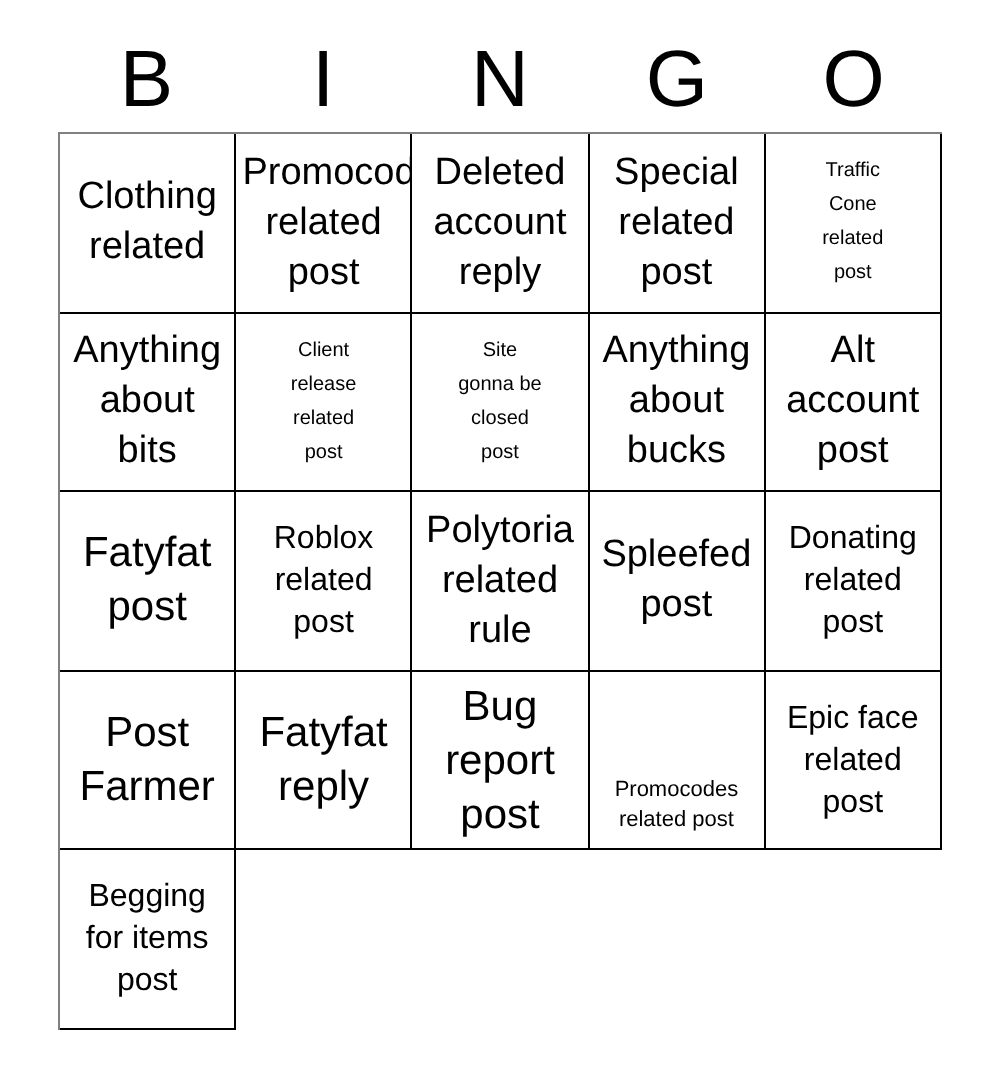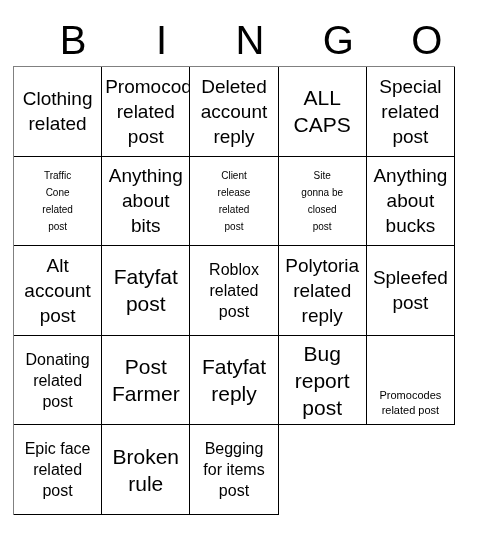--- a/index.html
+++ b/index.html
@@ -38,21 +38,21 @@
     font-weight: 400;
     color: #000000;
     font-family: "Liberation Sans", sans-serif;
     letter-spacing: 0px;
     user-select: none;
   }
 
   
   #grid {
     position: absolute;
-    left: 13px;
+    left: 29px;
     top: 66px;
     width: 442px;
     height: 449px;
     display: grid;
     grid-template-columns: repeat(5, 1fr);
     grid-template-rows: repeat(5, 1fr);
     border-top: 1px solid #808080;
     border-left: 1px solid #808080;
     background: #ffffff;
   }
@@ -111,24 +111,20 @@
         <span class="cell-text fs-lg">Promocodes
 related
 post</span>
       </div>
       <div class="cell">
         <span class="cell-text fs-lg">Deleted
 account
 reply</span>
       </div>
       <div class="cell">
-        <span class="cell-text fs-xl">ALL
-CAPS</span>
-      </div>
-      <div class="cell">
         <span class="cell-text fs-lg">Special
 related
 post</span>
       </div>
       <div class="cell">
         <span class="cell-text fs-sm">Traffic
 Cone
 related
 post</span>
       </div>
@@ -164,21 +160,21 @@
 post</span>
       </div>
       <div class="cell">
         <span class="cell-text fs-md">Roblox
 related
 post</span>
       </div>
       <div class="cell">
         <span class="cell-text fs-lg">Polytoria
 related
-reply</span>
+rule</span>
       </div>
       <div class="cell">
         <span class="cell-text fs-lg">Spleefed
 post</span>
       </div>
       <div class="cell">
         <span class="cell-text fs-md">Donating
 related
 post</span>
       </div>
@@ -198,23 +194,19 @@
       <div class="cell">
         <span class="cell-text fs-xs">Promocodes
 related post</span>
       </div>
       <div class="cell">
         <span class="cell-text fs-md">Epic face
 related
 post</span>
       </div>
       <div class="cell">
-        <span class="cell-text fs-xl">Broken
-rule</span>
-      </div>
-      <div class="cell">
         <span class="cell-text fs-md">Begging
 for items
 post</span>
       </div>
     </div>
 
 </div>
 
 </body></html>

